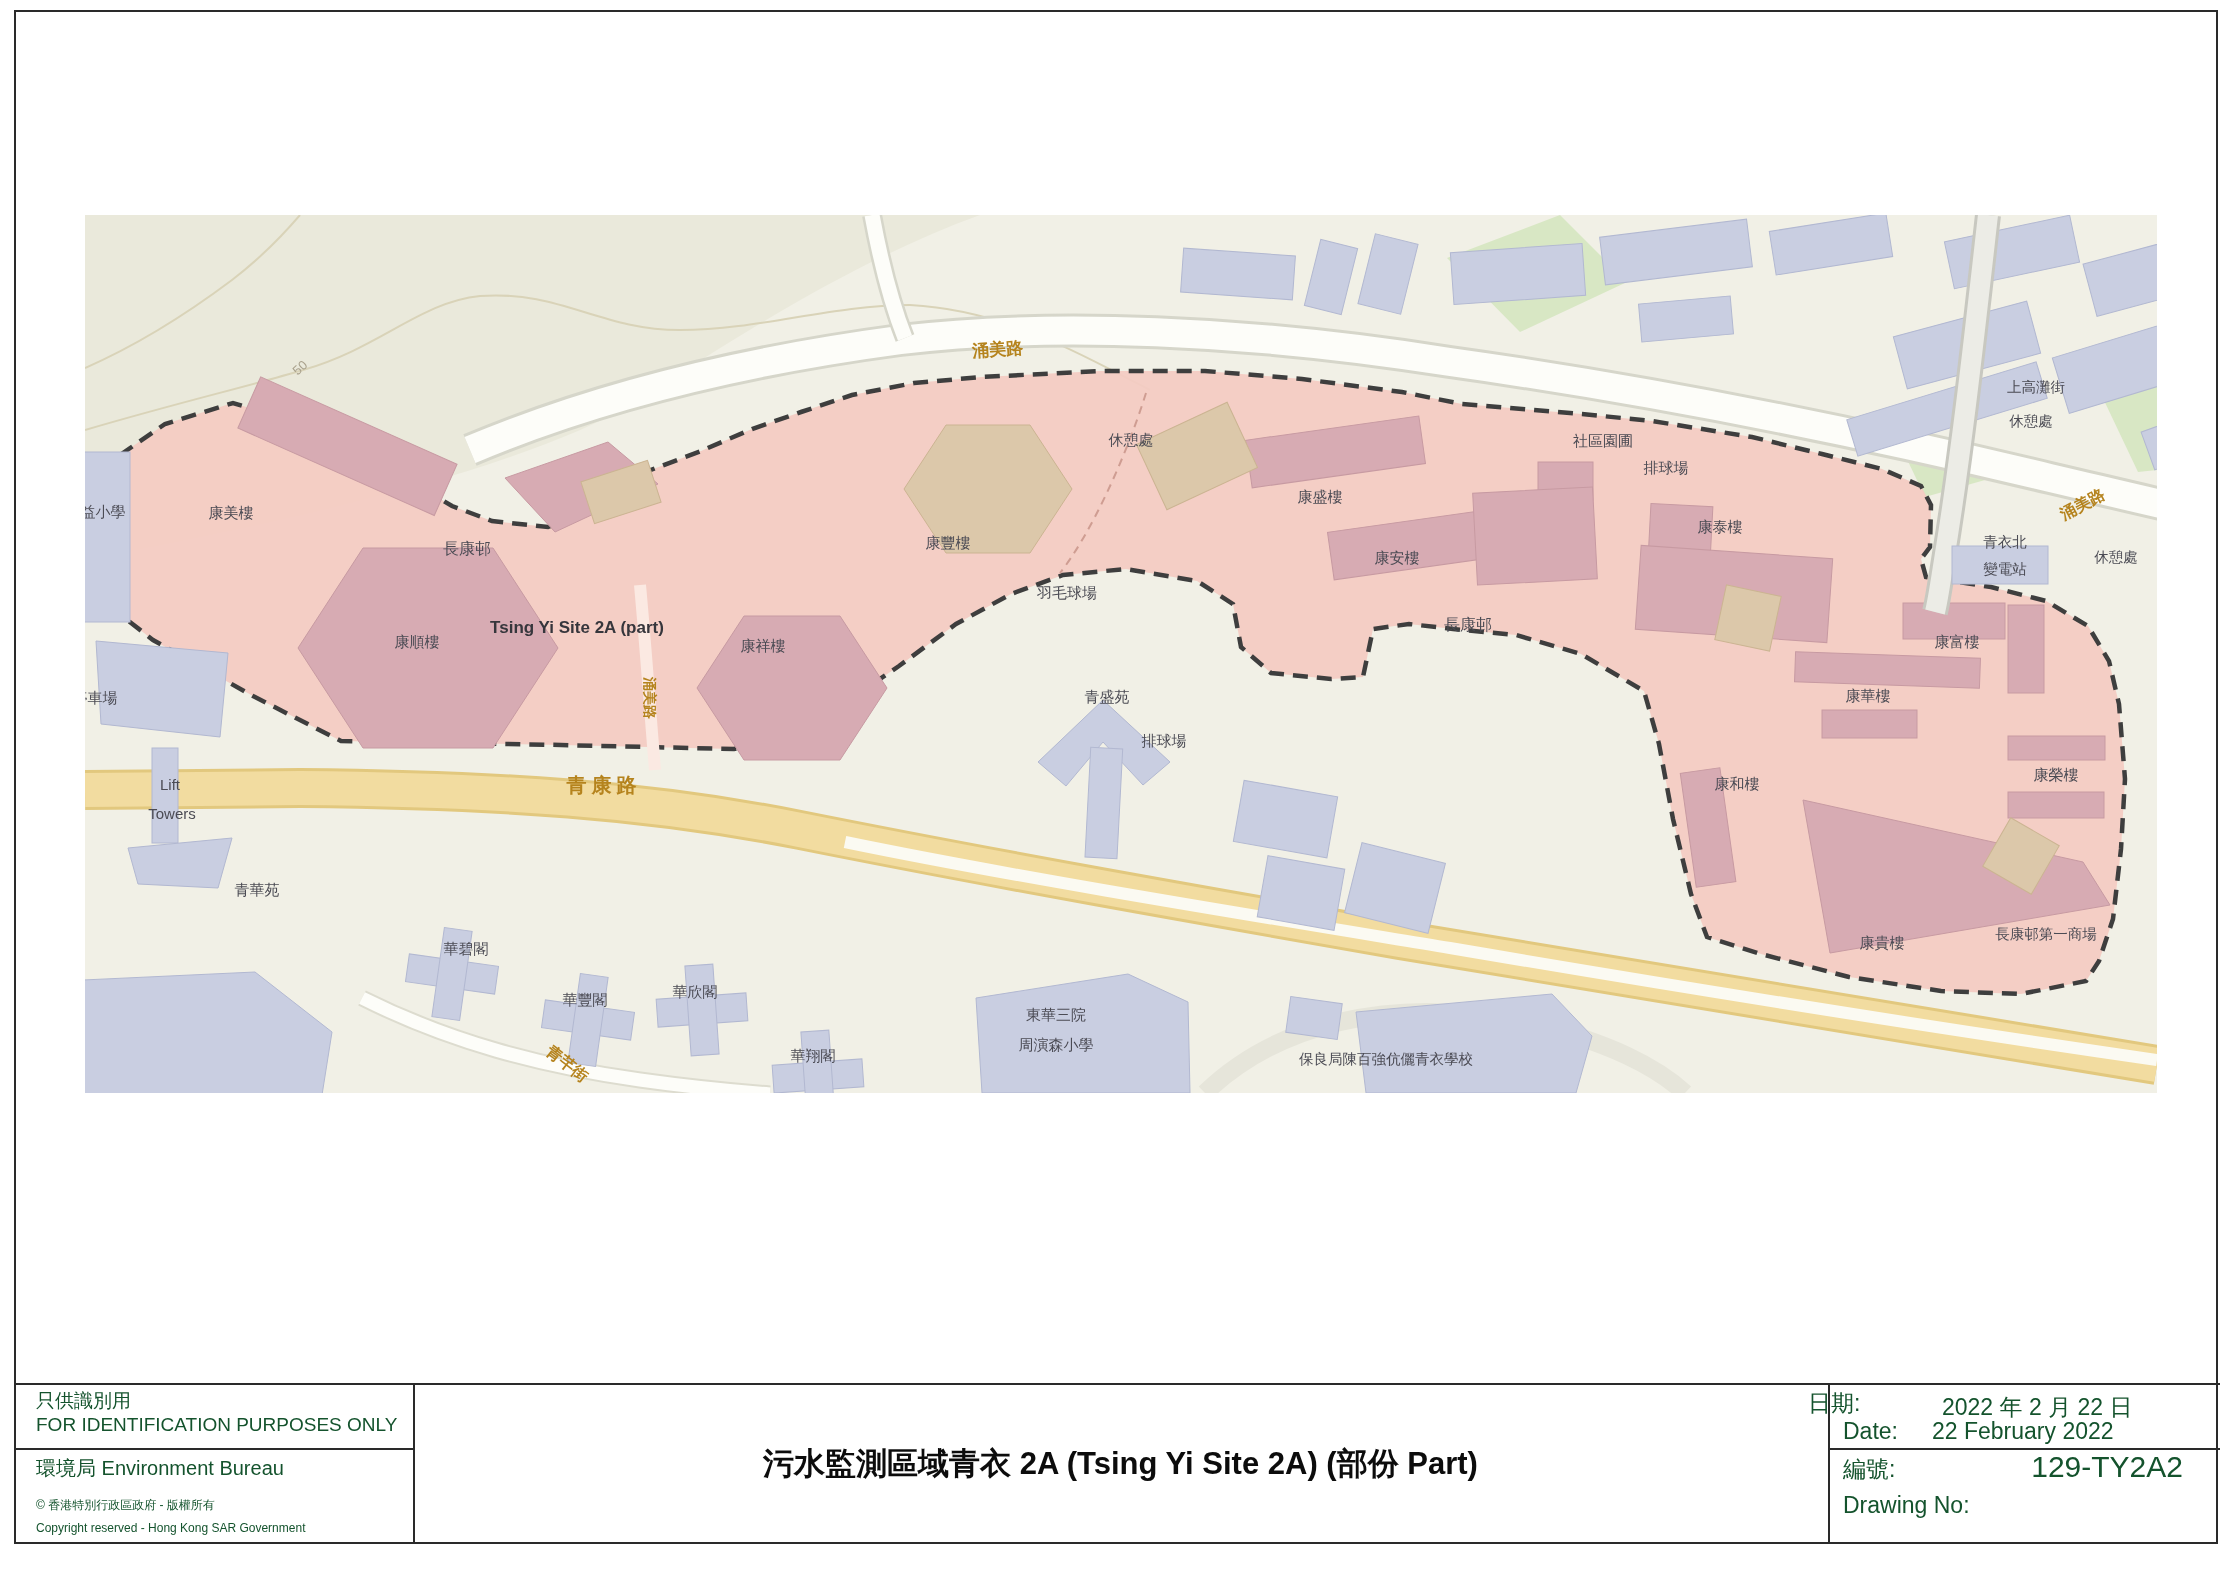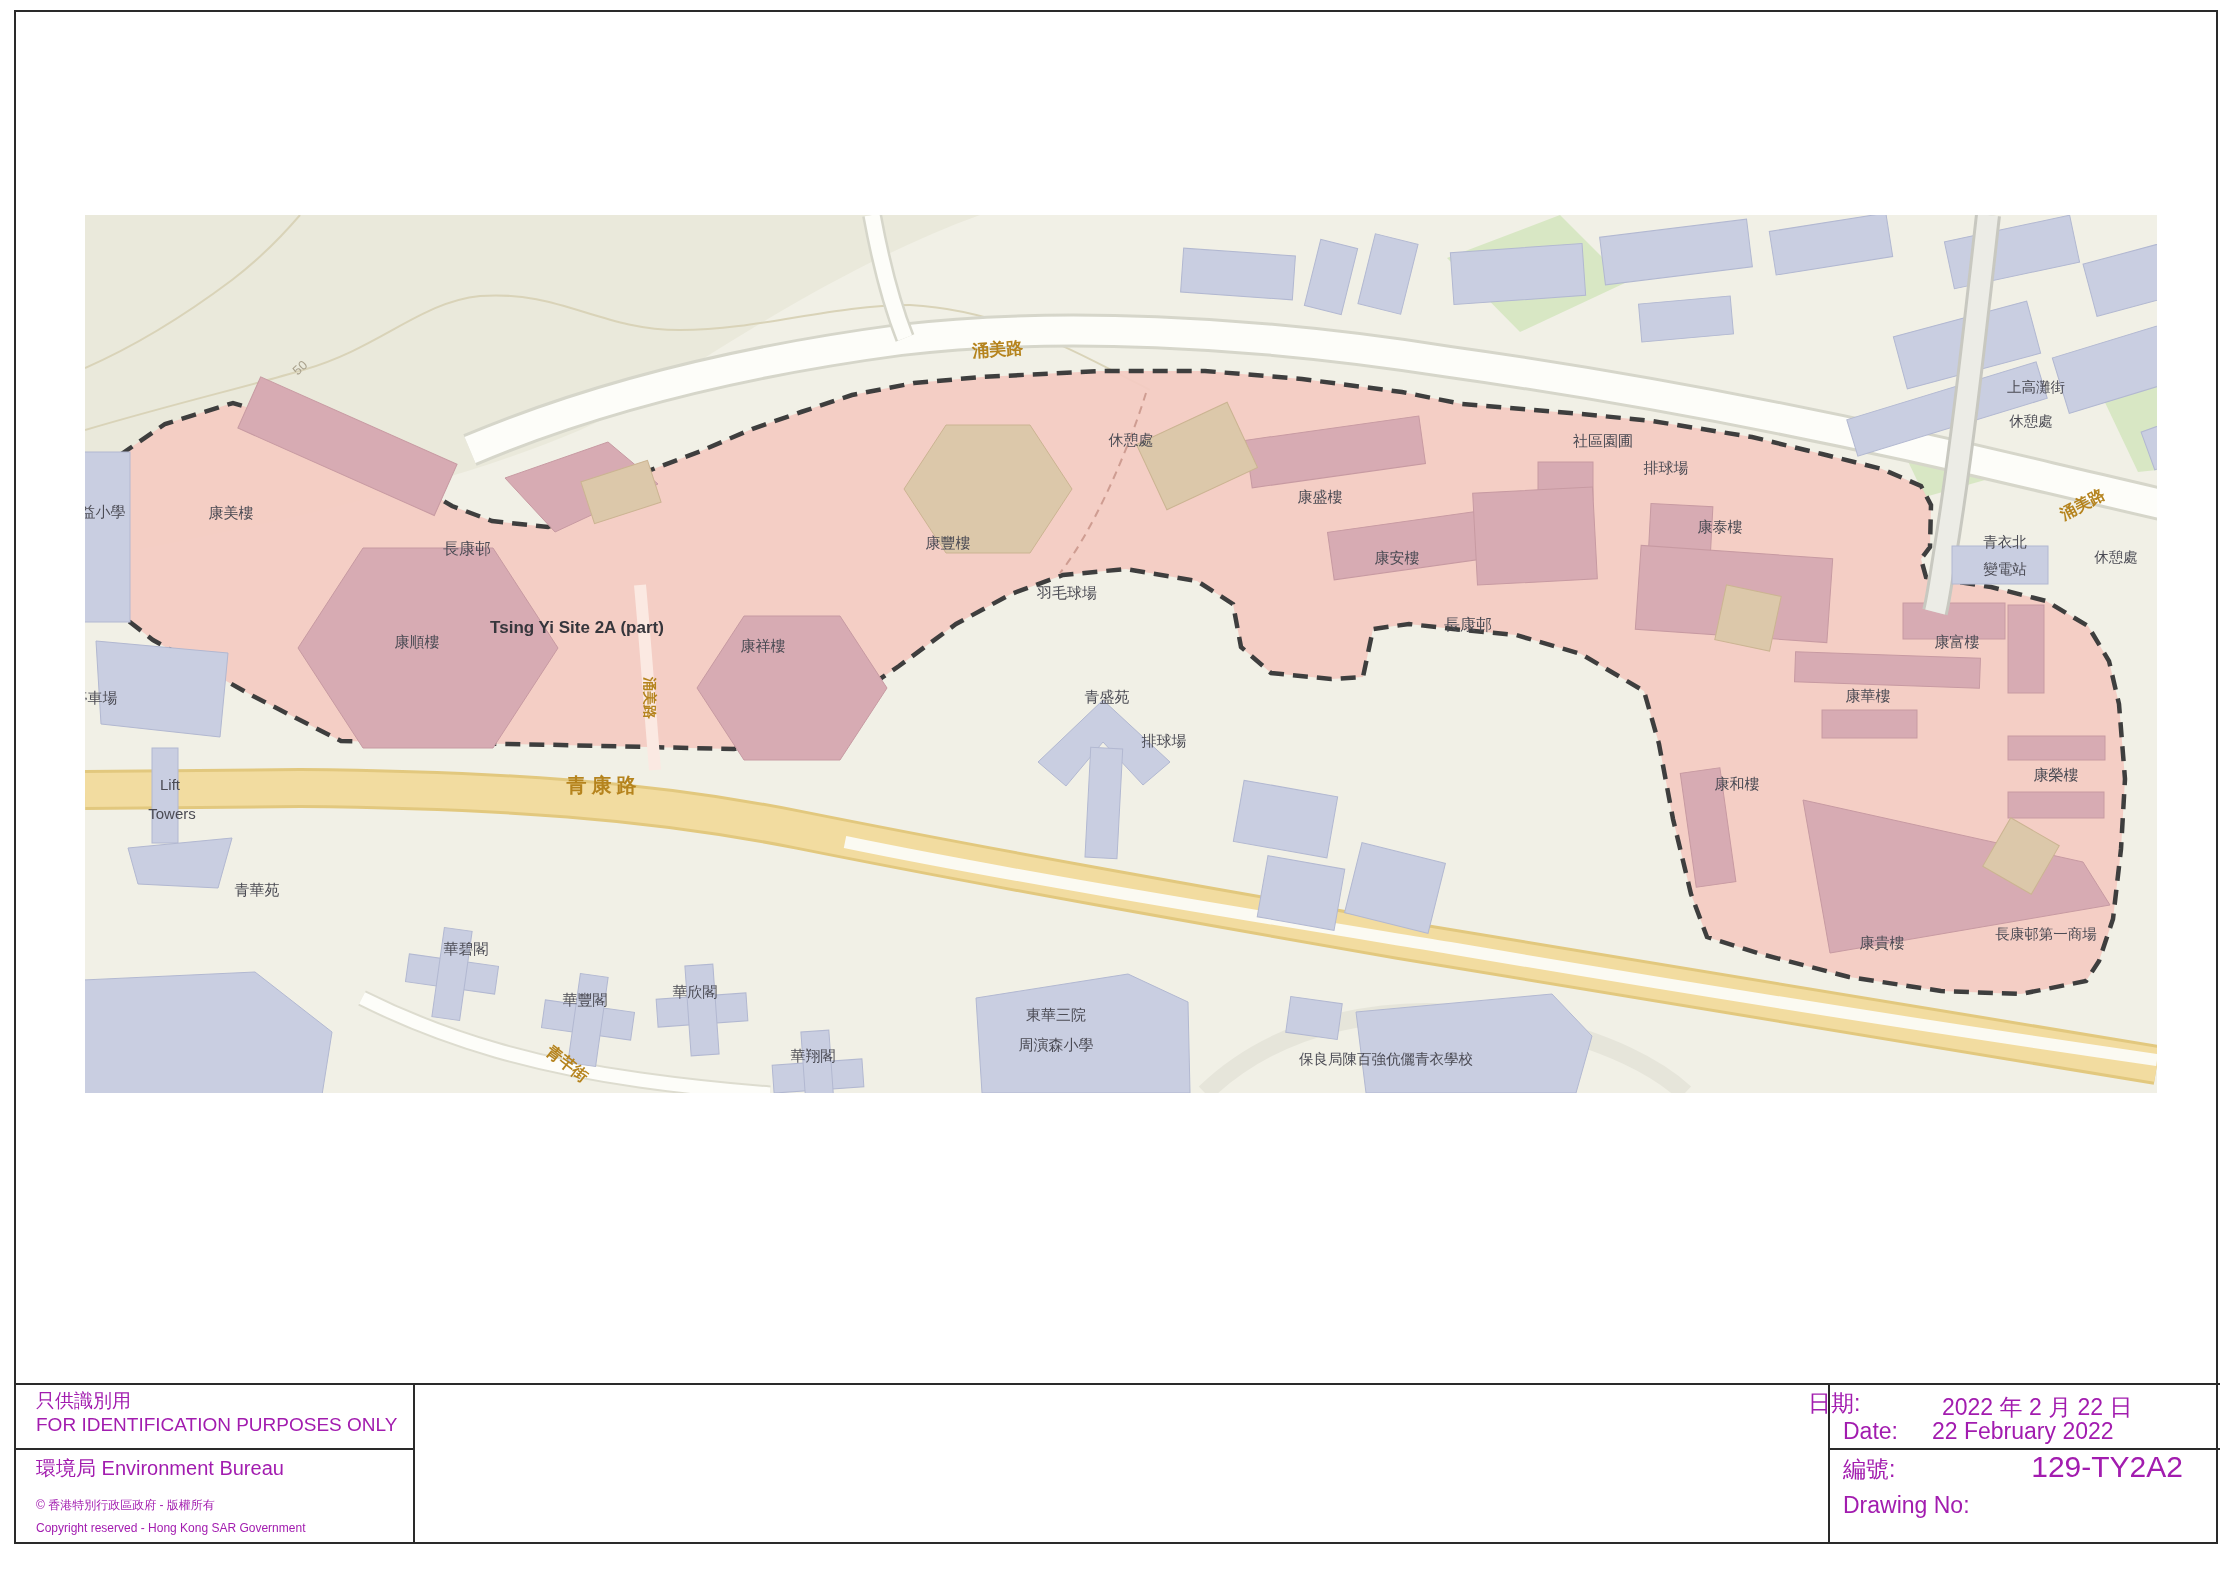--- a/index.html
+++ b/index.html
@@ -5,21 +5,21 @@
   html,body{margin:0;padding:0;background:#ffffff;}
   .page{position:relative;width:2235px;height:1573px;background:#ffffff;overflow:hidden;
         font-family:"Liberation Sans",sans-serif;color:#1c1c1c;}
   .page-border{position:absolute;left:14px;top:10px;width:2204px;height:1534px;
         border:2px solid #2a2a2a;box-sizing:border-box;}
   .map-wrap{position:absolute;left:85px;top:215px;width:2072px;height:878px;overflow:hidden;}
   .map-wrap svg{display:block;}
   
   .hline,.vline{position:absolute;background:#2a2a2a;}
   
-  .tb-text{position:absolute;white-space:nowrap;color:#a21caf;}
+  .tb-text{position:absolute;white-space:nowrap;color:#14532d;}
   .fs19{font-size:19px;} .fs20{font-size:20px;} .fs15{font-size:12px;}
   .fs23{font-size:23px;} .fs30{font-size:30px;}
   .title-cell{position:absolute;left:413px;top:1383px;width:1415px;height:161px;
         display:flex;align-items:center;justify-content:center;}
   .title-cell div{font-size:31px;font-weight:bold;color:#0c0c0c;}
   
   text.ml{fill:#4b4b54;text-anchor:middle;font-family:"Liberation Sans",sans-serif;}
   text.ml.site{fill:#36363c;font-weight:bold;}
   text.ml.road{fill:#b5831d;font-weight:bold;}
   text.ml.cont{fill:#a9a18c;}
@@ -213,20 +213,23 @@
   <div class="vline" style="left:1828px;top:1383px;width:2px;height:161px;"></div>
   <div class="hline" style="left:14px;top:1448px;width:401px;height:2px;"></div>
   <div class="hline" style="left:1828px;top:1448px;width:392px;height:2px;"></div>
 
   <div class="tb-text fs19" style="left:36px;top:1388px;">只供識別用</div>
   <div class="tb-text fs19" style="left:36px;top:1414px;">FOR IDENTIFICATION PURPOSES ONLY</div>
   <div class="tb-text fs20" style="left:36px;top:1455px;">環境局  Environment Bureau</div>
   <div class="tb-text fs15" style="left:36px;top:1497px;">© 香港特別行政區政府 - 版權所有</div>
   <div class="tb-text fs15" style="left:36px;top:1521px;">Copyright reserved - Hong Kong SAR Government</div>
 
+  <div class="title-cell">
+    <div>污水監測區域青衣 2A (Tsing Yi Site 2A) (部份 Part)</div>
+  </div>
 
   <div class="tb-text fs23" style="left:1808px;top:1388px;">日期:</div>
   <div class="tb-text fs23" style="left:1942px;top:1392px;">2022 年 2 月 22 日</div>
   <div class="tb-text fs23" style="left:1843px;top:1418px;">Date:</div>
   <div class="tb-text fs23" style="left:1932px;top:1418px;">22 February 2022</div>
   <div class="tb-text fs23" style="left:1843px;top:1454px;text-align:right;">編號:</div>
   <div class="tb-text fs30" style="right:52px;top:1450px;position:absolute;">129-TY2A2</div>
   <div class="tb-text fs23" style="left:1843px;top:1492px;">Drawing No:</div>
 
 </div>

